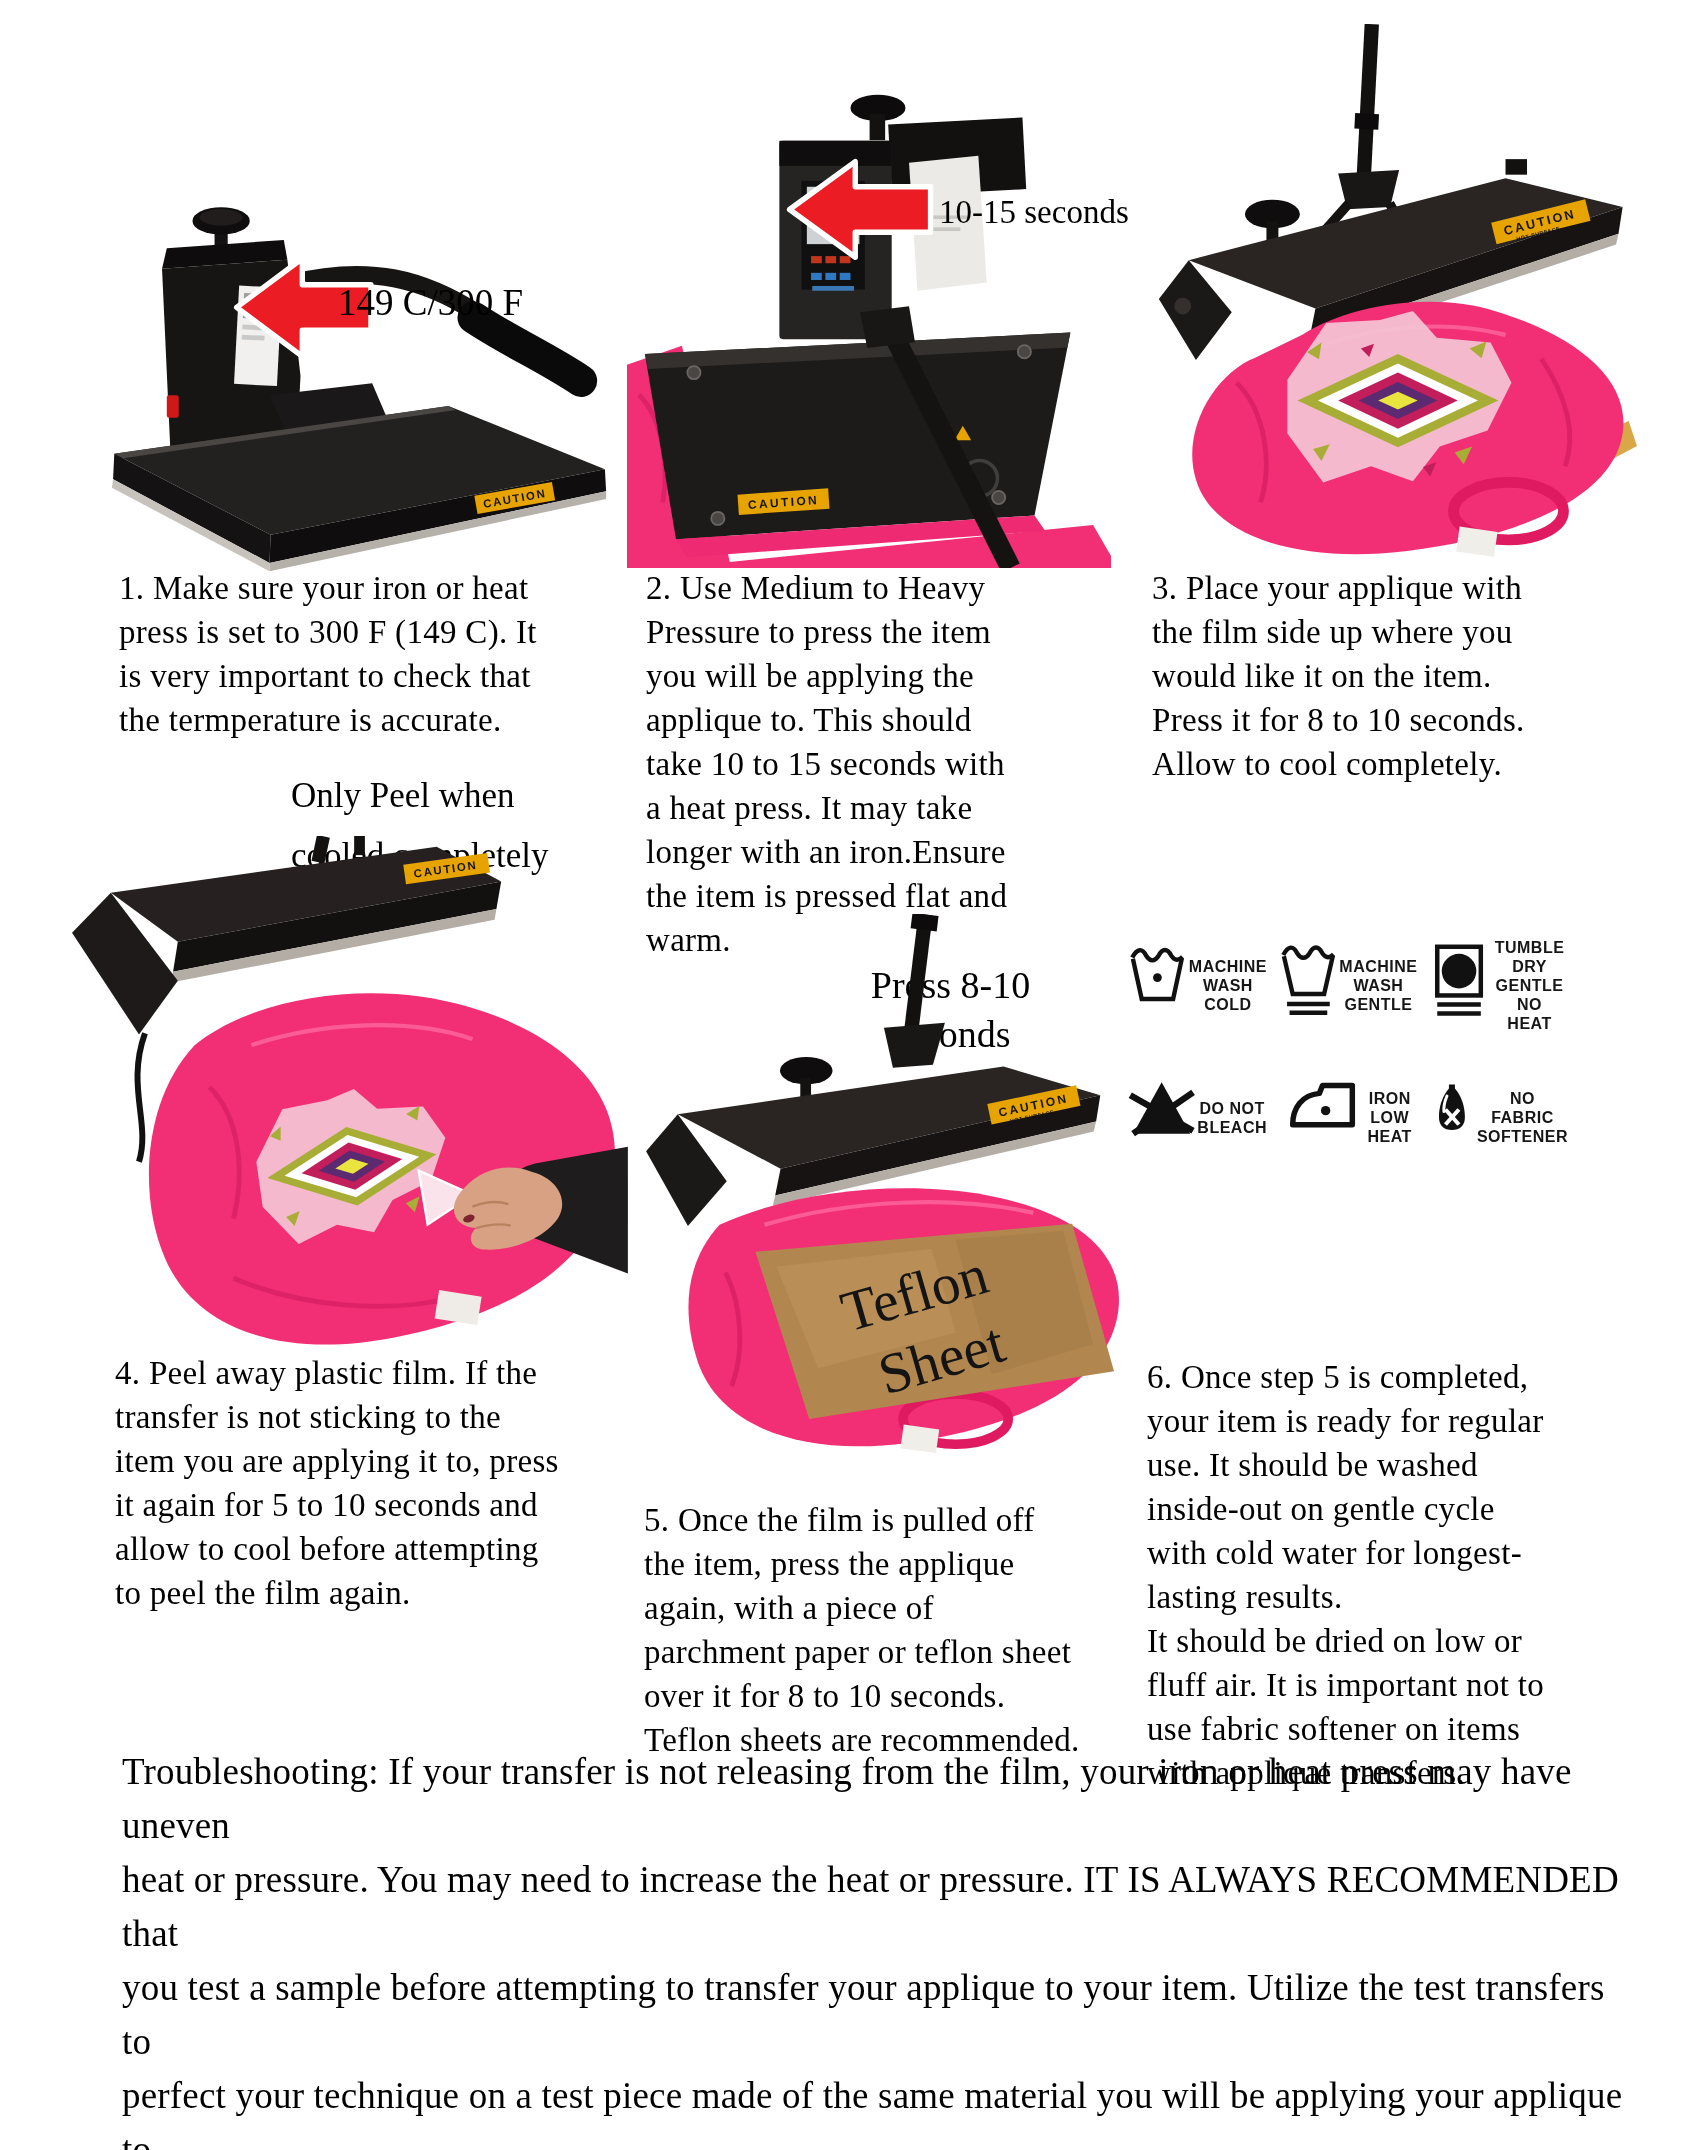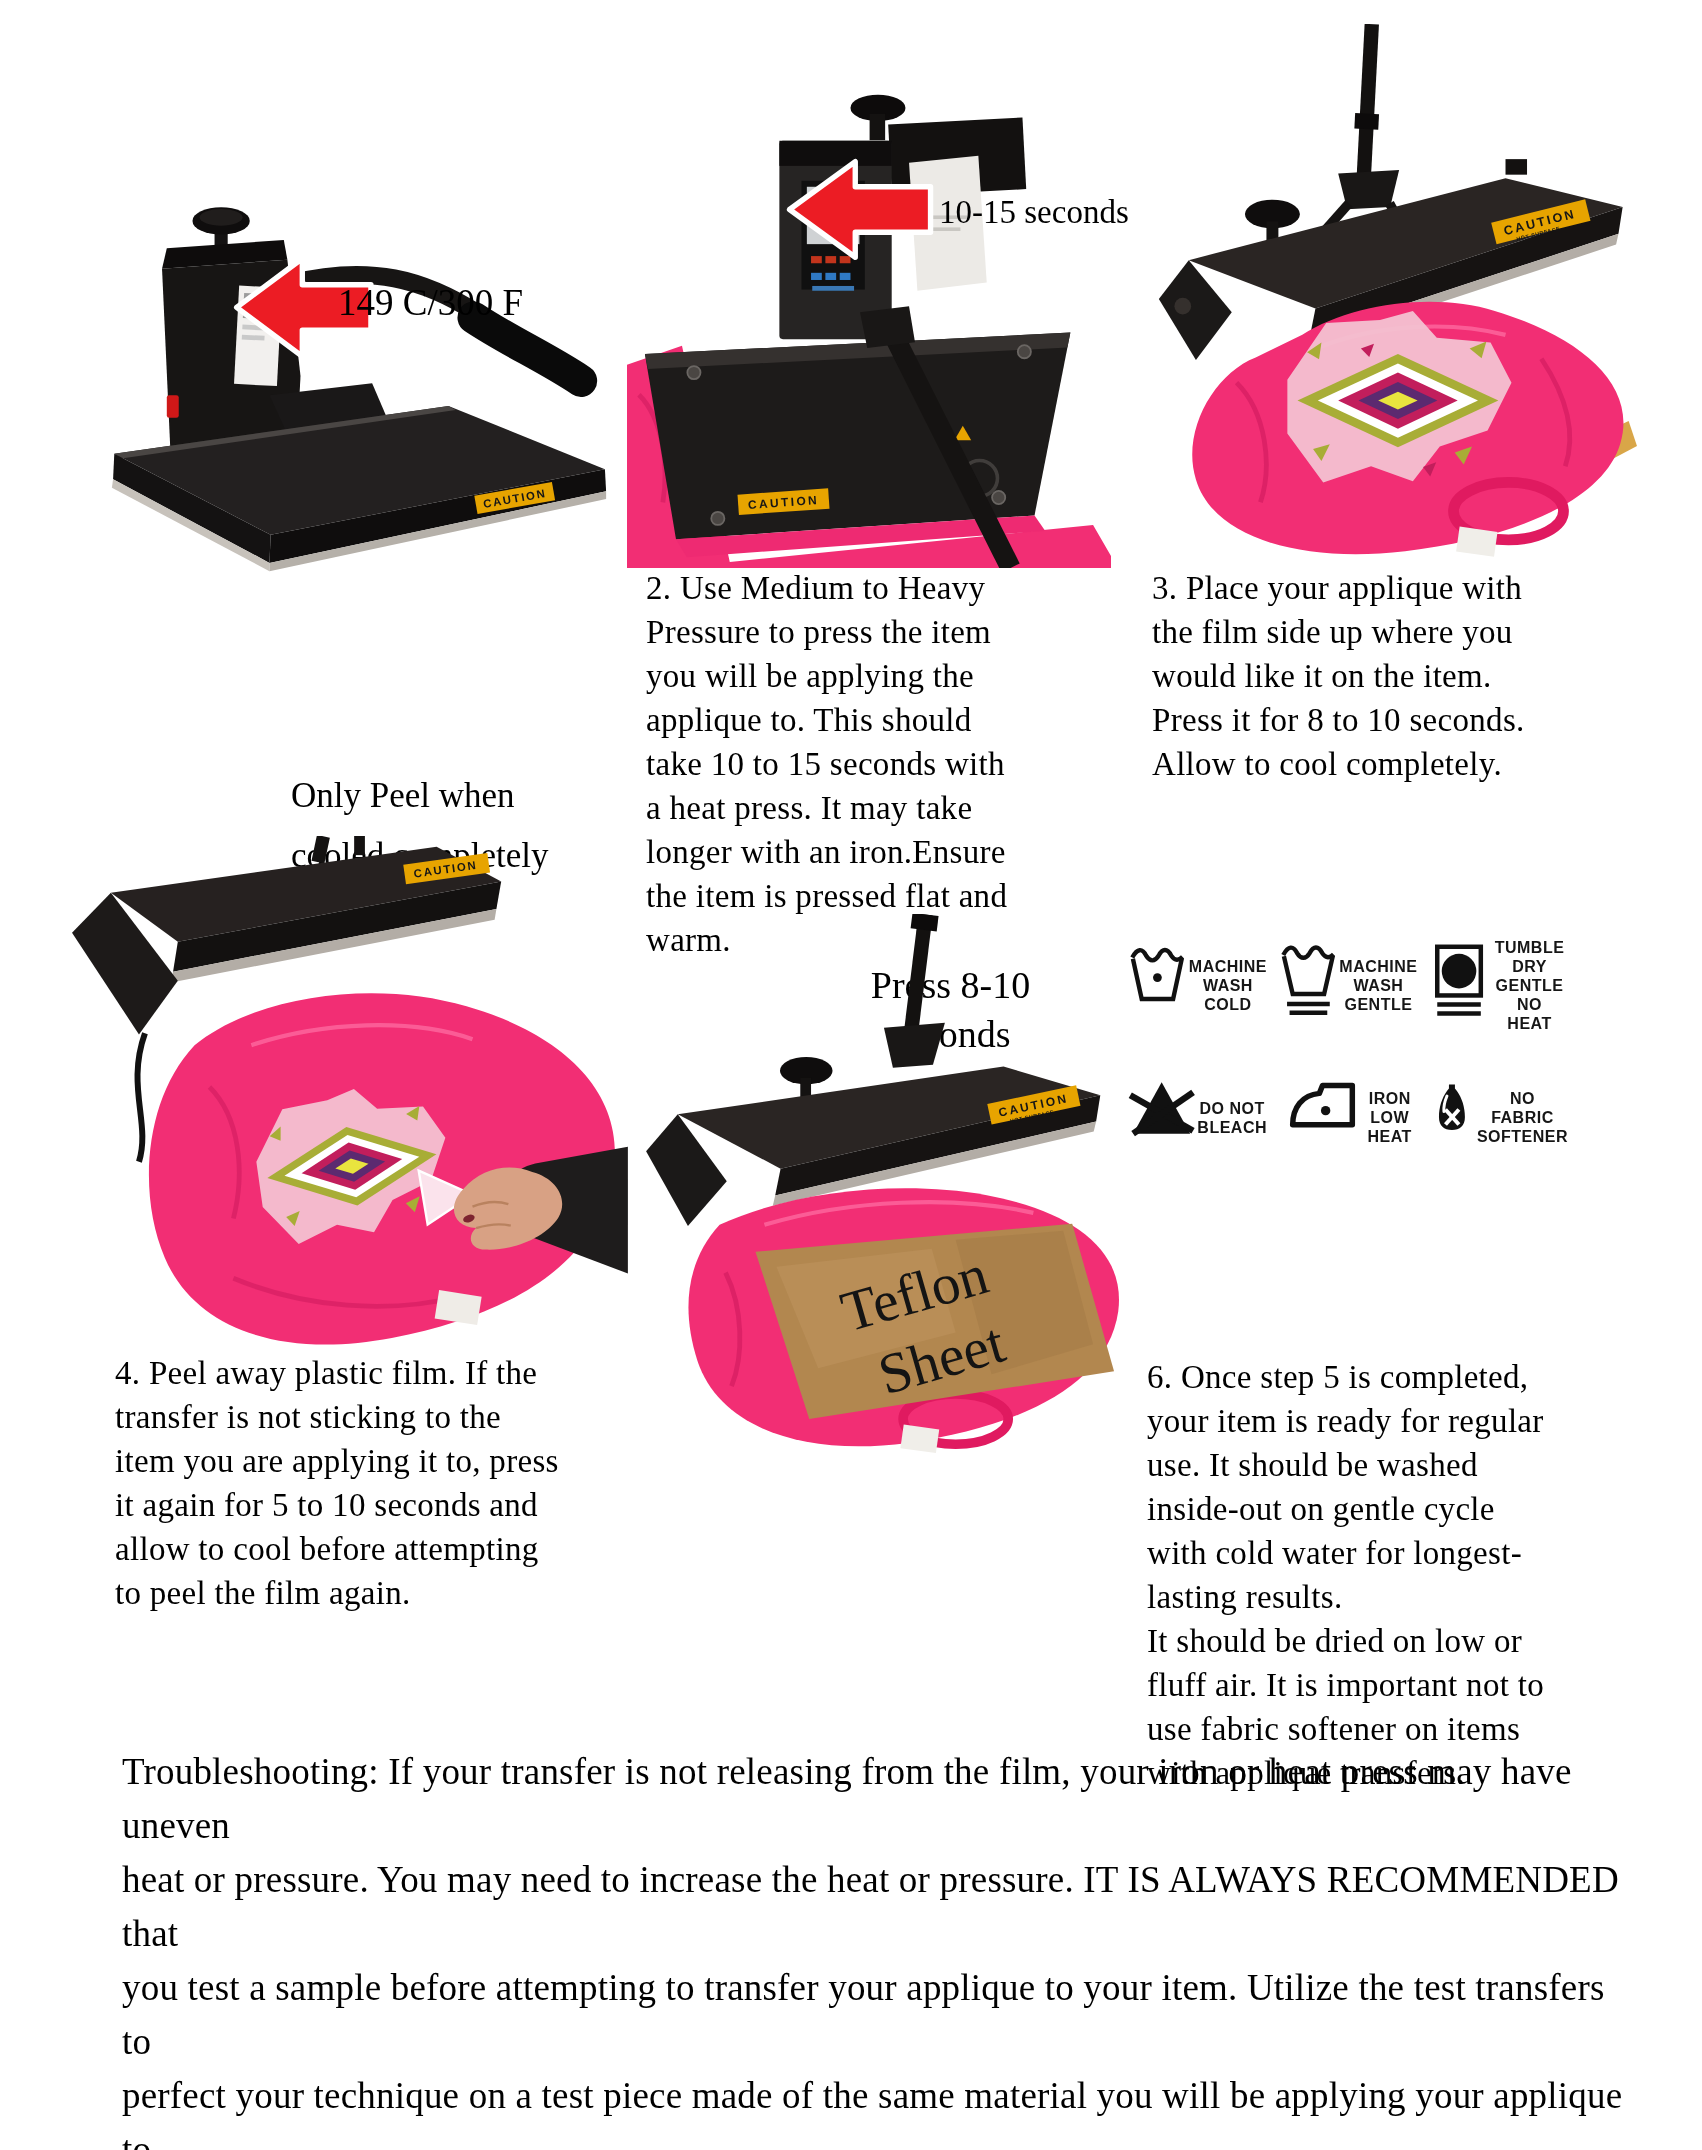--- a/index.html
+++ b/index.html
@@ -215,20 +215,24 @@
         <polygon points="-152,-96 -128,-112 -132,-84" fill="#a8ad36"></polygon>
         <polygon points="120,-102 148,-114 140,-86" fill="#a8ad36"></polygon>
         <polygon points="-142,66 -114,58 -128,86" fill="#a8ad36"></polygon>
         <polygon points="95,72 124,62 110,92" fill="#a8ad36"></polygon>
         <polygon points="-62,-102 -40,-110 -48,-88" fill="#c21e5c"></polygon>
         <polygon points="42,96 64,88 54,112" fill="#c21e5c"></polygon>
       </g>
     </svg>
   </div>
 
+  <div class="caption" style="left:119px;top:566px;width:514px;">1. Make sure your iron or heat
+press is set to 300 F (149 C). It
+is very important to check that
+the termperature is accurate.</div>
   <div class="caption" style="left:646px;top:566px;width:478px;">2. Use Medium to Heavy
 Pressure to press the item
 you will be applying the
 applique to. This should
 take 10 to 15 seconds with
 a heat press. It may take
 longer with an iron.Ensure
 the item is pressed flat and
 warm.</div>
   <div class="caption" style="left:1152px;top:566px;width:484px;">3. Place your applique with
@@ -407,20 +411,26 @@
       </div>
     </div>
   </div>
 
   <div class="caption" style="left:115px;top:1351px;width:538px;">4. Peel away plastic film. If the
 transfer is not sticking to the
 item you are applying it to, press
  it again for 5 to 10 seconds and
 allow to cool before attempting
 to peel the film again.</div>
+  <div class="caption" style="left:644px;top:1498px;width:496px;">5. Once the film is pulled off
+the item, press the applique
+again, with a piece of
+parchment paper or teflon sheet
+over it for 8 to 10 seconds.
+Teflon sheets are recommended.</div>
   <div class="caption" style="left:1147px;top:1355px;width:490px;">6. Once step 5 is completed,
 your item is ready for regular
 use. It should be washed
 inside-out on gentle cycle
 with cold water for longest-
 lasting results.
 It should be dried on low or
 fluff air. It is important not to
 use fabric softener on items
 with applique transfers.</div>

